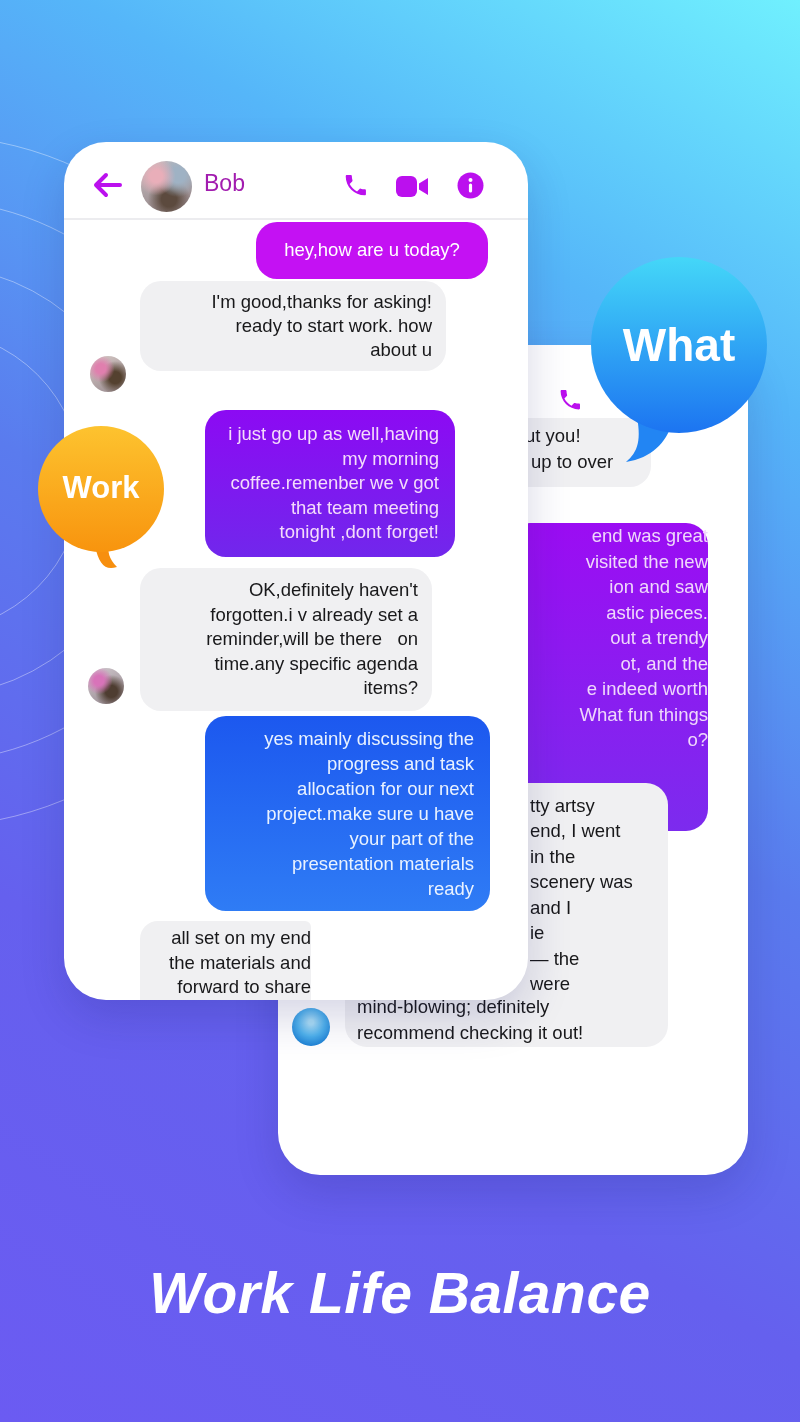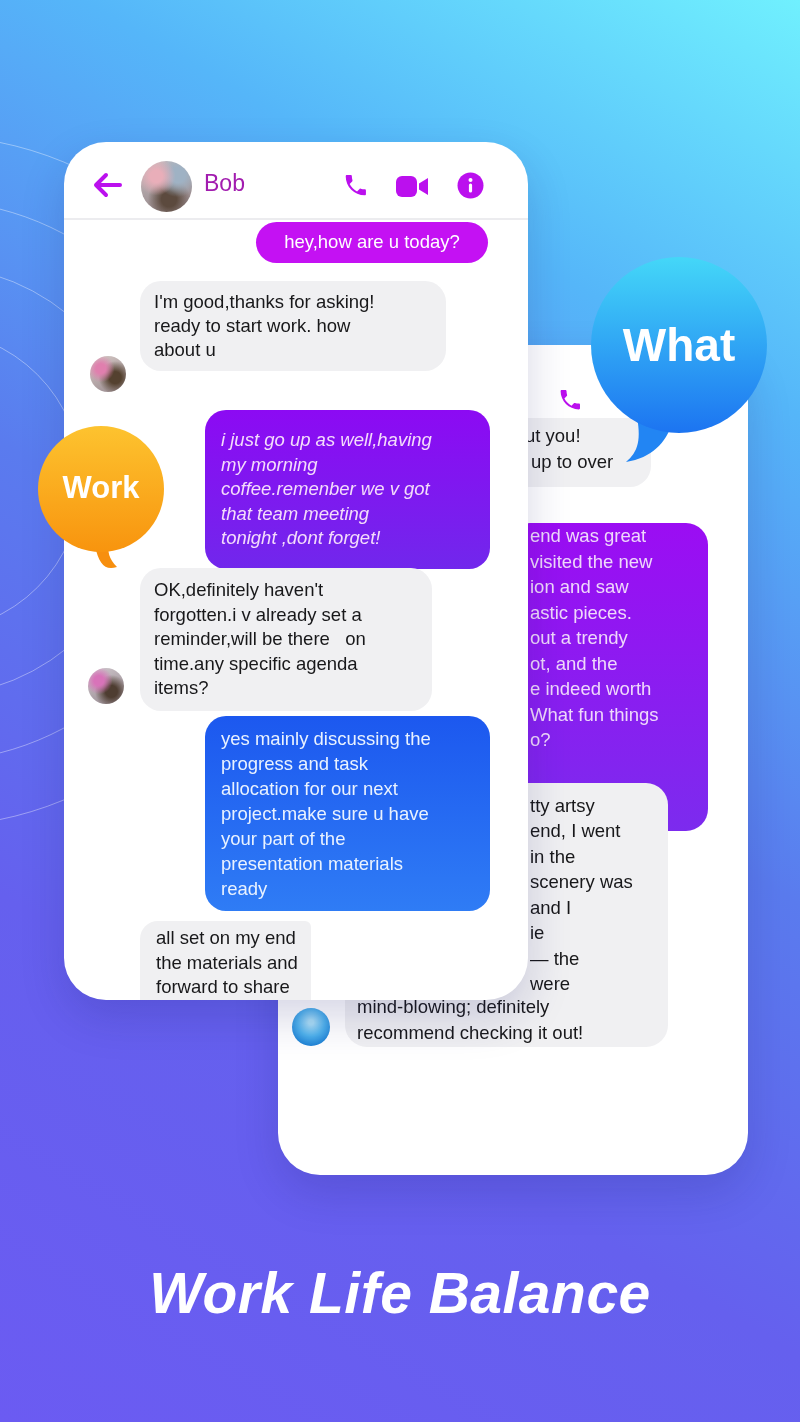--- a/index.html
+++ b/index.html
@@ -3,21 +3,21 @@
 <meta charset="utf-8">
 <style>
   html,body{margin:0;padding:0;}
   body{width:800px;height:1422px;font-family:"Liberation Sans",sans-serif;overflow:hidden;}
   .stage{position:relative;width:800px;height:1422px;overflow:hidden;
     background:linear-gradient(210deg,#70f0fe 0%,#55b6f9 22%,#5a7bee 48%,#6560ee 72%,#6b5bf2 100%);}
   .arc{position:absolute;border:1.5px solid rgba(255,255,255,.38);border-radius:50%;}
   .card{position:absolute;background:#fff;border-radius:42px;box-shadow:0 18px 44px rgba(30,30,110,.18);}
   #card-life{left:278px;top:345px;width:470px;height:830px;z-index:2;}
   #card-work{left:64px;top:142px;width:464px;height:858px;z-index:3;overflow:hidden;}
-  .msg{position:absolute;border-radius:21px;font-size:18.5px;line-height:24.5px;}
+  .msg{position:absolute;border-radius:21px;font-size:18.5px;line-height:24.5px;text-align:right;}
   .recv{background:#f0f0f2;color:#18181a;}
   .line{white-space:pre;display:block;}
   .hdr-name{position:absolute;left:140px;top:28px;font-size:23px;font-weight:500;color:#a21caf;}
   .divider{position:absolute;left:0;right:0;top:76px;height:2px;background:#ececef;}
   .avatar{position:absolute;border-radius:50%;}
   .badge-label{position:absolute;display:flex;align-items:center;justify-content:center;
     color:#fff;font-weight:bold;z-index:5;}
   .banner{position:absolute;left:0;right:0;top:1260px;text-align:center;color:#fff;
     font-size:57px;font-weight:bold;font-style:italic;z-index:5;letter-spacing:.5px;}
   svg{display:block;}
@@ -105,36 +105,36 @@
     <span class="icon-abs" style="left:393px;top:30px;">
       <svg width="27" height="27" viewBox="0 0 27 27">
           <circle cx="13.5" cy="13.5" r="13" fill="#bb10ee"></circle>
           <circle cx="13.5" cy="8" r="2" fill="#fff"></circle>
           <rect x="11.9" y="11.5" width="3.2" height="9" rx="1.6" fill="#fff"></rect>
         </svg>
     </span>
     <div class="divider"></div>
 
     <div class="msg" style="left:192px;top:80px;width:232px;background:#c411f3;color:#fff;
-                padding:8px 0;text-align:center;">
+                padding:16px 0;text-align:center;">
       <span class="line">hey,how are u today?</span>
     </div>
 
     <div class="msg recv" style="left:76px;top:139px;width:278px;padding:9px 14px;line-height:24px;">
       <span class="line">I'm good,thanks for asking!</span>
       <span class="line">ready to start work. how</span>
       <span class="line">about u</span>
     </div>
     <div class="avatar" style="left:26px;top:214px;width:36px;height:36px;
                 background:radial-gradient(circle at 30% 35%,#e07fae 14%,rgba(224,127,174,0) 40%),
                            radial-gradient(circle at 70% 60%,#54412f 18%,rgba(84,65,47,0) 50%),
                            linear-gradient(150deg,#d9ccc8,#94868b);"></div>
 
-    <div class="msg" style="left:141px;top:268px;width:285px;background:linear-gradient(180deg,#8c0af3,#7127ec);
-                color:#f4dcfb;padding:18px 16px;box-sizing:border-box;font-style:italic;">
+    <div class="msg" style="left:141px;top:268px;width:250px;background:linear-gradient(180deg,#8c0af3,#7127ec);
+                color:#f4dcfb;padding:12px 16px;box-sizing:border-box;">
       <span class="line">i just go up as well,having</span>
       <span class="line">my morning</span>
       <span class="line">coffee.remenber we v got</span>
       <span class="line">that team meeting</span>
       <span class="line">tonight ,dont forget!</span>
     </div>
 
     <div class="msg recv" style="left:76px;top:426px;width:264px;padding:10px 14px;">
       <span class="line">OK,definitely haven't</span>
       <span class="line">forgotten.i v already set a</span>

